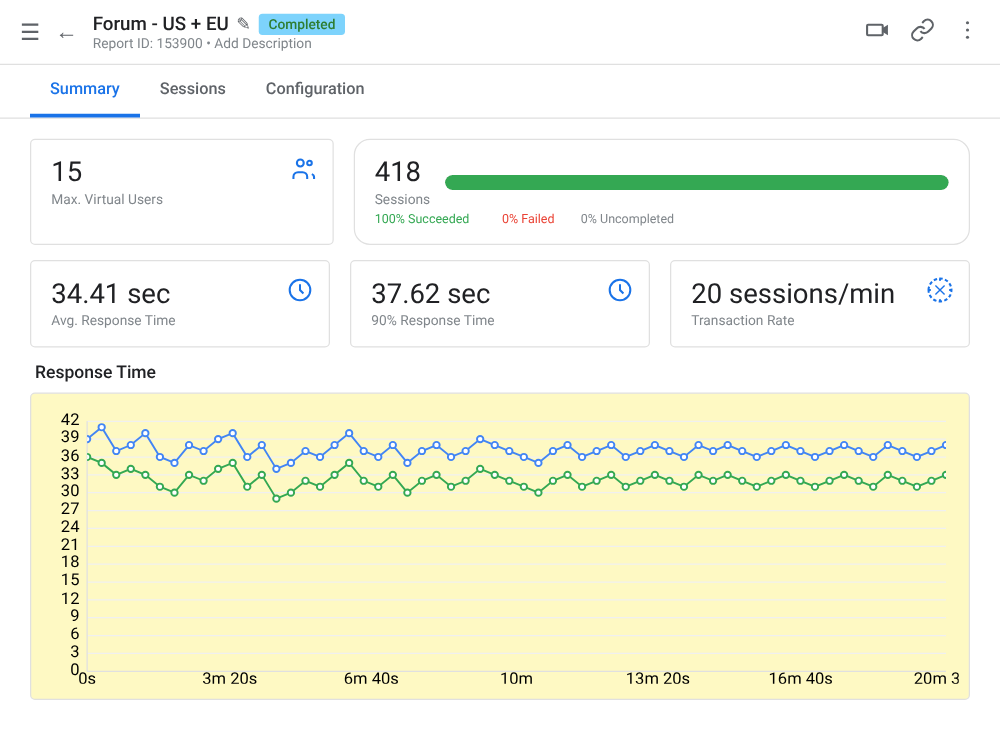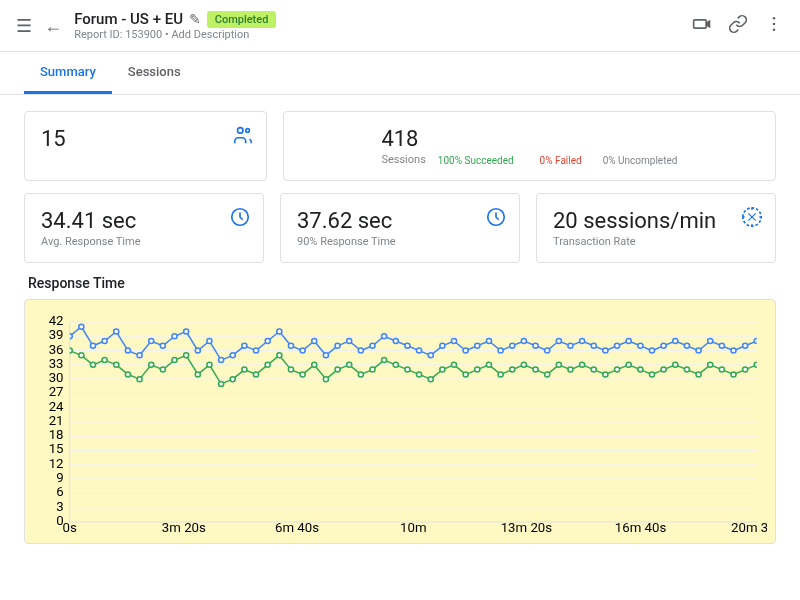--- a/index.html
+++ b/index.html
@@ -10,21 +10,21 @@
       border-bottom: 1px solid #e0e0e0; height: 52px;
     }
     .header-left { display: flex; align-items: center; gap: 12px; flex: 1; }
     .hamburger-icon { cursor: pointer; color: #5f6368; font-size: 18px; }
     .back-icon { cursor: pointer; color: #5f6368; font-size: 18px; }
     .title-section { display: flex; flex-direction: column; }
     .title-row { display: flex; align-items: center; gap: 6px; text-align: center; }
     .report-title { font-size: 15px; font-weight: 500; color: #202124; }
     .edit-icon { color: #5f6368; font-size: 14px; cursor: pointer; }
     .status-badge {
-      background: #bef264; color: #2e7d32; font-size: 11px;
+      background: #7dd3fc; color: #2e7d32; font-size: 11px;
       padding: 2px 8px; border-radius: 3px; font-weight: 500;
     }
     .subtitle { font-size: 11px; color: #80868b; }
     .header-actions { display: flex; align-items: center; gap: 16px; color: #5f6368; }
     .header-icon { cursor: pointer; font-size: 16px; }
 
     .tabs { display: flex; padding: 0 24px; border-bottom: 1px solid #e0e0e0; }
     .tab {
       padding: 12px 16px; font-size: 13px; cursor: pointer;
       color: #5f6368; border-bottom: 3px solid transparent; font-weight: 500; text-align: right;
@@ -36,21 +36,21 @@
     .metrics-row { display: flex; gap: 16px; margin-bottom: 12px; }
     .metric-card {
       background: #fff; border: 1px solid #e0e0e0; border-radius: 4px;
       padding: 14px 16px; flex: 1; position: relative;
     }
     .metric-value { font-size: 22px; font-weight: 400; color: #202124; }
     .metric-label { font-size: 11px; color: #80868b; margin-top: 2px; }
     .metric-icon { position: absolute; top: 12px; right: 12px; color: #1a73e8; font-size: 18px; }
 
     .sessions-card {
-      flex: 2; display: flex; flex-direction: row; justify-content: center;
+      flex: 2; display: flex; flex-direction: column; justify-content: center; border-radius: 13px;
     }
     .progress-bar { flex: 1; height: 12px; background: #e0e0e0; border-radius: 6px; overflow: hidden; }
     .progress-fill { height: 100%; background: #34a853; border-radius: 6px; }
     .sessions-stats { display: flex; gap: 10px; margin-top: 4px; font-size: 10px; align-items: flex-end; }
     .stat-succeeded { color: #34a853; }
     .stat-failed { color: #ea4335; margin-left: 16px; }
     .stat-uncompleted { color: #80868b; padding-left: 11px; }
 
     .chart-section { margin-top: 8px; }
     .chart-title { font-size: 14px; font-weight: 500; color: #202124; margin-bottom: 8px; padding-left: 4px; }
@@ -102,27 +102,29 @@
           <circle cx="12" cy="12" r="1.5"></circle>
           <circle cx="12" cy="19" r="1.5"></circle>
         </svg>
     </span>
   </div>
 </div>
 
 <div class="tabs">
   <div class="tab active">Summary</div>
   <div class="tab">Sessions</div>
+  <div class="tab">Configuration</div>
 </div>
 
 <div class="content">
 
   <div class="metrics-row">
     <div class="metric-card">
       <div class="metric-value">15</div>
+      <div class="metric-label">Max. Virtual Users</div>
       <div class="metric-icon">
         <svg width="22" height="22" viewBox="0 0 24 24" fill="none" stroke="#1a73e8" stroke-width="1.8">
           <circle cx="9" cy="7" r="3"></circle>
             <path d="M3 21v-2a4 4 0 014-4h4a4 4 0 014 4v2"></path>
           <circle cx="17" cy="7" r="2"></circle>
             <path d="M21 21v-1.5a3 3 0 00-2-2.83"></path>
         </svg>
       </div>
     </div>
 

